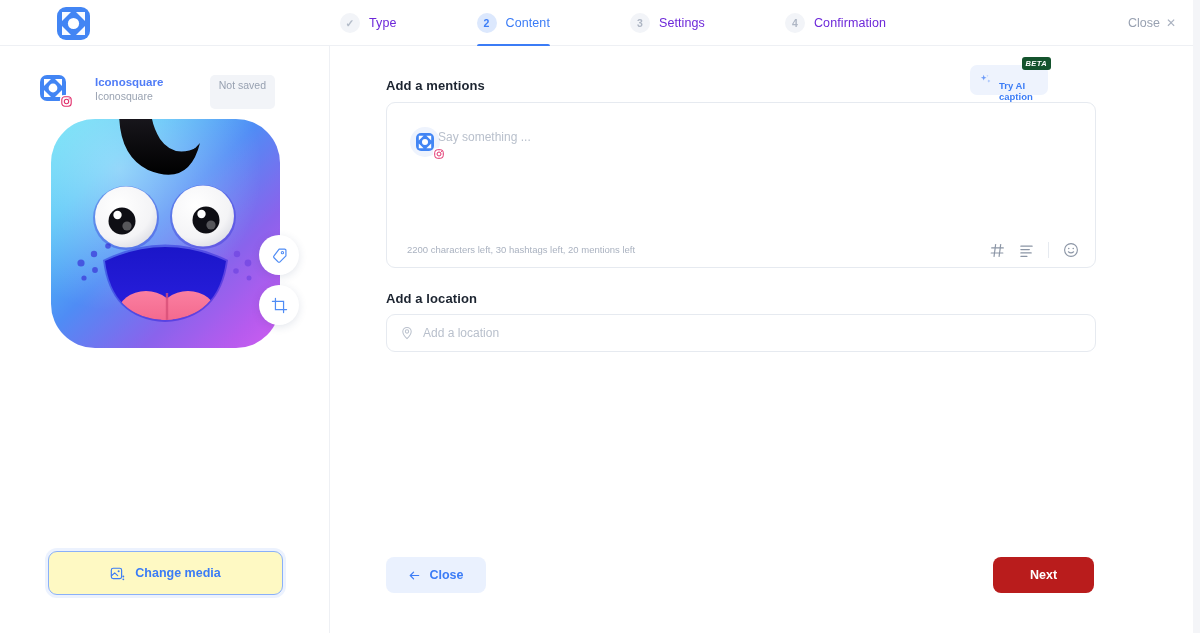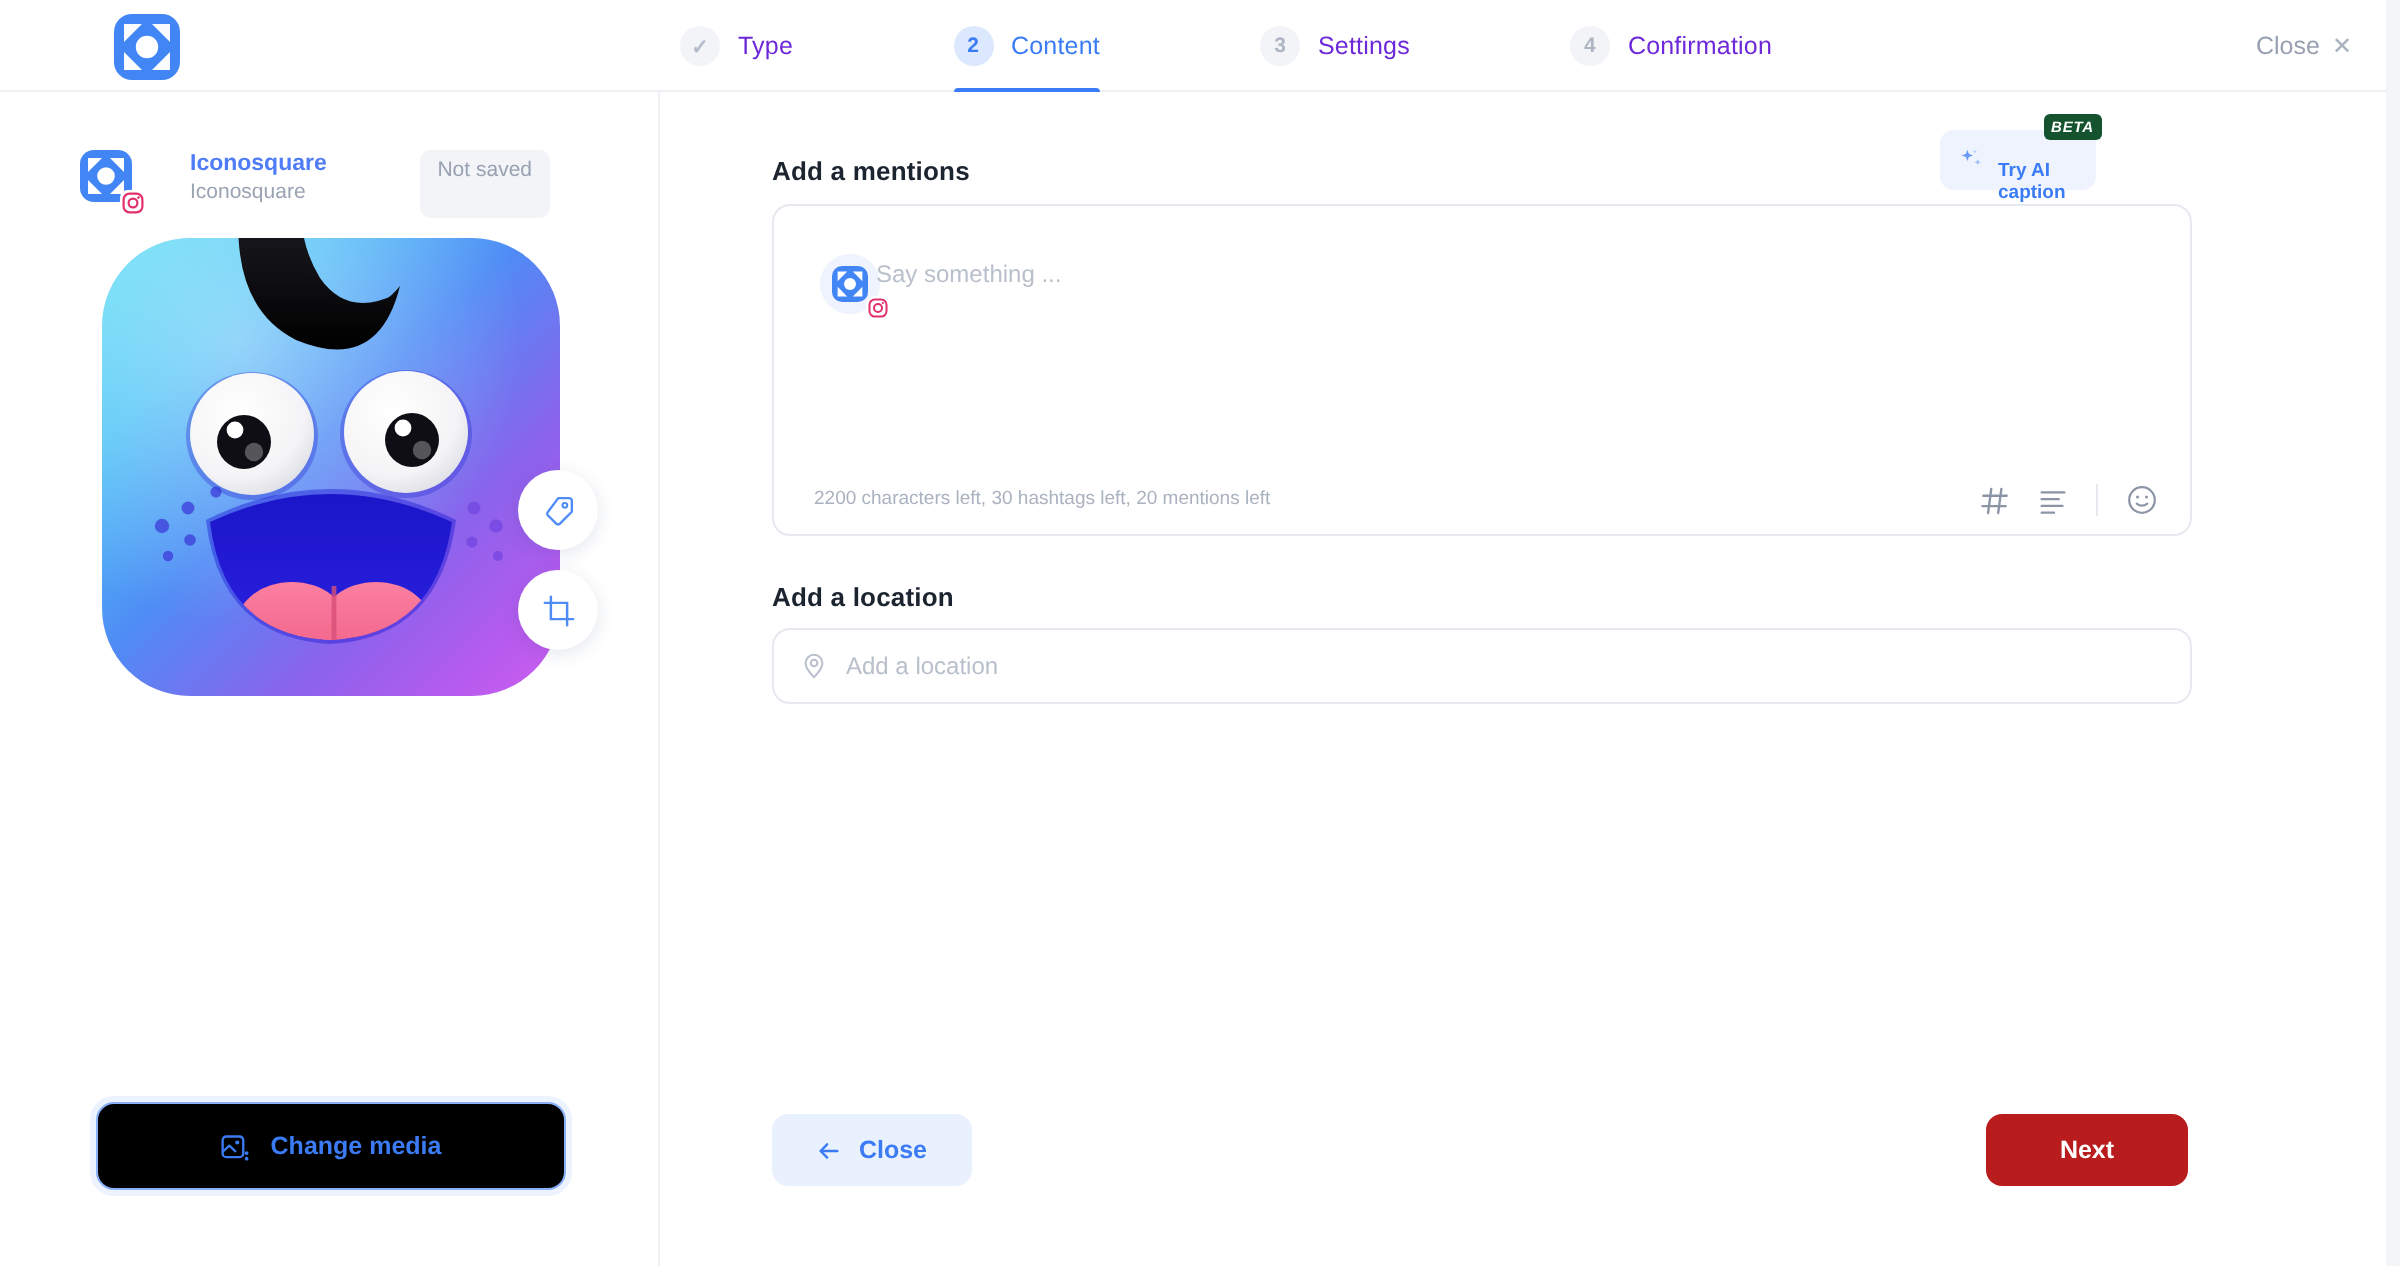--- a/index.html
+++ b/index.html
@@ -126,21 +126,21 @@
     box-shadow: 0 2px 9px rgba(40,60,110,.13);
     display: flex; align-items: center; justify-content: center;
     cursor: pointer;
   }
 
   .change-media {
     position: absolute; left: 48px; top: 505px;
     width: 235px; height: 44px;
     border: 1.6px solid #8ab0f9;
     border-radius: 9px;
-    background: #000000;
+    background: #fef9c3;
     display: flex; align-items: center; justify-content: center;
     gap: 10px; cursor: pointer;
     box-shadow: 0 0 0 3px rgba(138,176,249,.16);
   }
   .change-media span { font-size: 12.5px; font-weight: 700; color: #3b7cf6; }
 
   
   .main {
     position: absolute; left: 331px; top: 46px;
     width: 862px; height: 587px;

